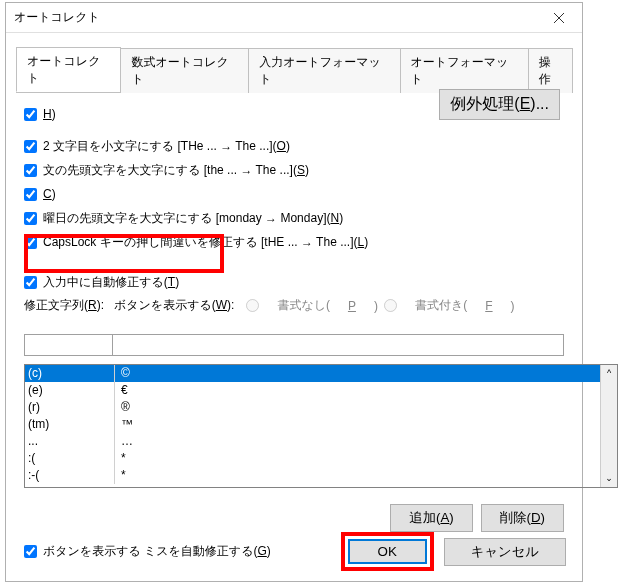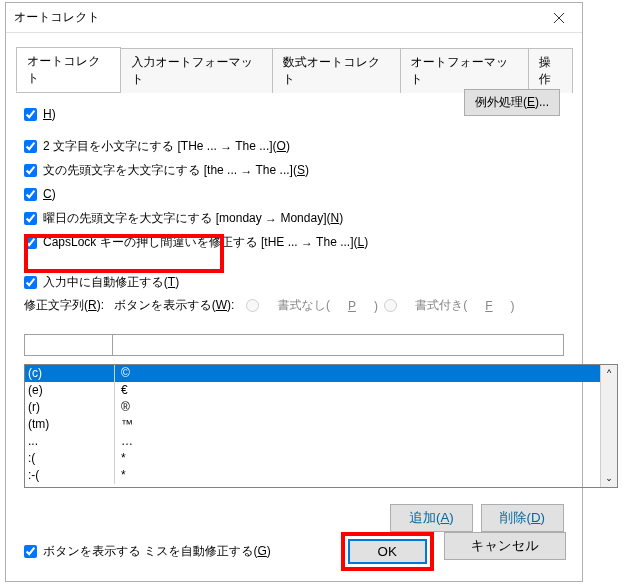--- a/index.html
+++ b/index.html
@@ -68,21 +68,21 @@
     margin: 0 6px 0 0;
     width: 13px; height: 13px;
   }
   .underline { text-decoration: underline; }
   .exception-btn {
     position: absolute;
     right: 22px; top: 86px;
     padding: 4px 10px;
     border: 1px solid #adadad;
     background: #e1e1e1;
-    font-size: 12px;
+    font-size: 16px;
   }
   .highlight-box {
     position: absolute;
     left: 18px; top: 231px;
     width: 200px; height: 39px;
     border: 4px solid #ff0000;
     pointer-events: none;
   }
   .fields-row {
     display: flex;
@@ -134,26 +134,26 @@
   }
   .scroll .track { flex:1; }
   .btn-row {
     display:flex; justify-content:flex-end; gap:8px;
     margin-top: 16px;
   }
   .btn {
     padding: 4px 18px;
     border: 1px solid #adadad;
     background: #e1e1e1;
-    color:#0369a1;
+    color:#000000;
   }
   .footer {
     position:absolute;
     right: 16px; bottom: 10px;
-    display:flex; gap:10px; align-items:flex-start;
+    display:flex; gap:10px; align-items:center;
   }
   .footer .obtn {
     padding: 4px 26px;
     border:1px solid #adadad;
     background:#e1e1e1;
   }
   .ok-wrap {
     padding:3px;
     border:4px solid #ff0000;
   }
@@ -171,22 +171,22 @@
     <div class="close-btn">
       <svg width="10" height="10" viewBox="0 0 10 10">
         <line x1="0" y1="0" x2="10" y2="10" stroke="#333" stroke-width="1"></line>
         <line x1="10" y1="0" x2="0" y2="10" stroke="#333" stroke-width="1"></line>
       </svg>
     </div>
   </div>
 
   <div class="tabs">
     <div class="tab active"><span>オートコレクト</span></div>
+    <div class="tab"><span>数式オートコレクト</span></div>
     <div class="tab"><span>入力オートフォーマット</span></div>
-    <div class="tab"><span>数式オートコレクト</span></div>
     <div class="tab"><span>オートフォーマット</span></div>
     <div class="tab"><span>操作</span></div>
   </div>
 
   <div class="panel">
 
     <div class="row">
       <input type="checkbox" checked="" style="">
       <span class="underline">H</span>)
     </div>

